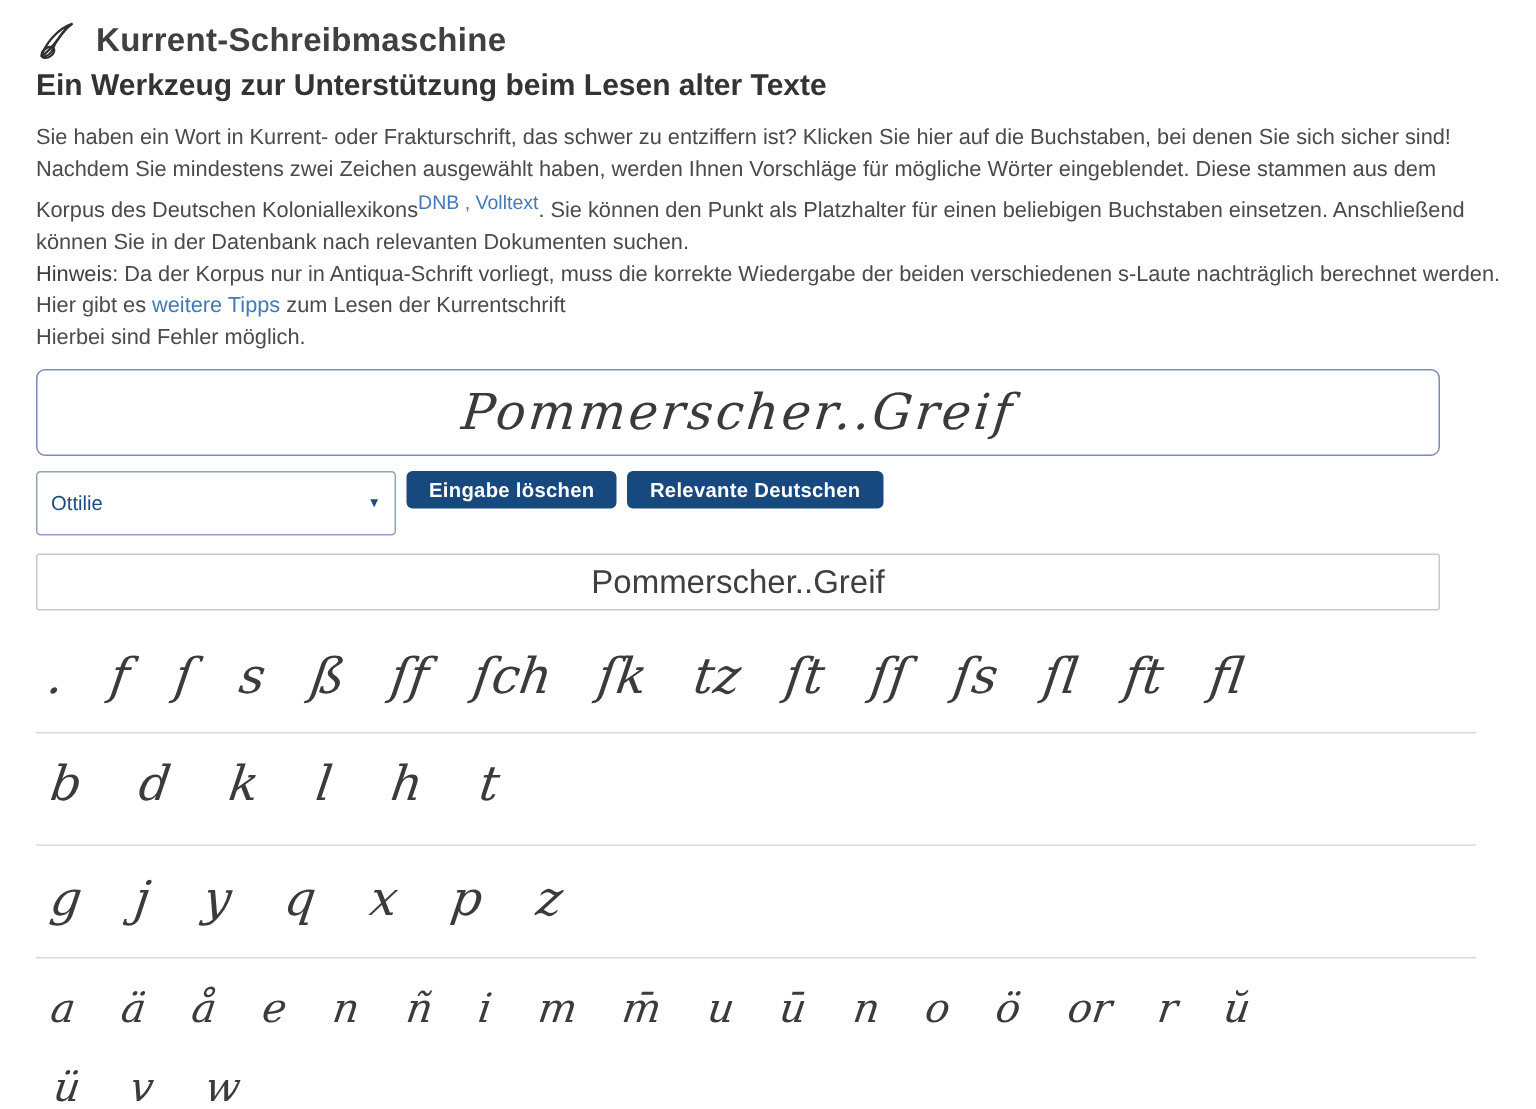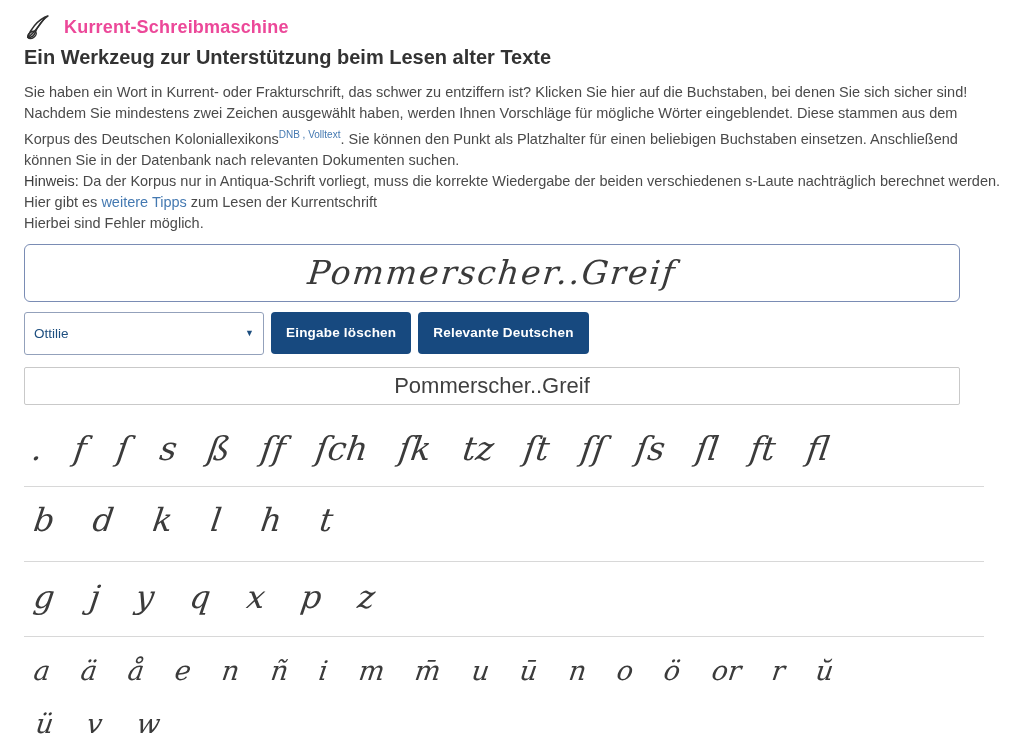--- a/index.html
+++ b/index.html
@@ -7,27 +7,27 @@
   body {
     width: 1024px; height: 739px;
     font-family: "Liberation Sans", sans-serif;
     color:#464646; overflow:hidden;
   }
   .page { padding: 12px 24px 0 24px; width: 1024px; }
 
   
   .hdr { display:flex; align-items:center; gap:10px; }
   .quill { width:30px; height:30px; flex:0 0 auto; }
-  .title { font-size:18px; font-weight:bold; color:#ec4899; letter-spacing:.2px; }
+  .title { font-size:22px; font-weight:bold; color:#404040; letter-spacing:.2px; }
   .subtitle { font-size:20px; font-weight:bold; color:#333; margin-top:4px; }
 
   
   .intro { margin-top:13px; font-size:14.5px; line-height:21px; color:#4a4a4a; width:978px; }
   .intro a, .suplink { color:#4479b1; text-decoration:none; cursor:pointer; }
-  sup { font-size:10px; color:#4479b1; }
+  sup { font-size:13px; color:#4479b1; }
   .bold { font-weight:normal; color:#3d3d3d; }
 
   
   .kurrent-box {
     margin-top:10px; width:936px; height:58px;
     border:1px solid #7a8cb4; border-radius:6px;
     display:flex; align-items:center; justify-content:center;
     background:#fff;
   }
   .kurrent-box .cursive {
@@ -40,21 +40,21 @@
   .controls { margin-top:10px; display:flex; align-items:stretch; gap:7px; }
   .select {
     width:240px; height:43px; border:1px solid #93a1bb; border-radius:3px;
     display:flex; align-items:center; justify-content:space-between;
     padding:0 9px; color:#1d4e7f; font-size:13.5px; background:#fff; cursor:pointer;
   }
   .select .arrow { font-size:9px; color:#1d4e7f; }
   .btn {
     background:#17497f; color:#ffffff; border:none; border-radius:4px;
     font-family:"Liberation Sans", sans-serif;
-    font-size:13.5px; font-weight:600; padding:0 15px; height:42px;
+    font-size:13.5px; font-weight:600; padding:0 15px; height:25px;
     cursor:pointer; letter-spacing:.2px;
   }
 
   
   .output-box {
     margin-top:12px; width:936px; height:38px;
     border:1px solid #c9c9c9; border-radius:2px;
     display:flex; align-items:center; justify-content:center;
   }
   .output-box .txt { font-size:22px; color:#3f3f3f; }

